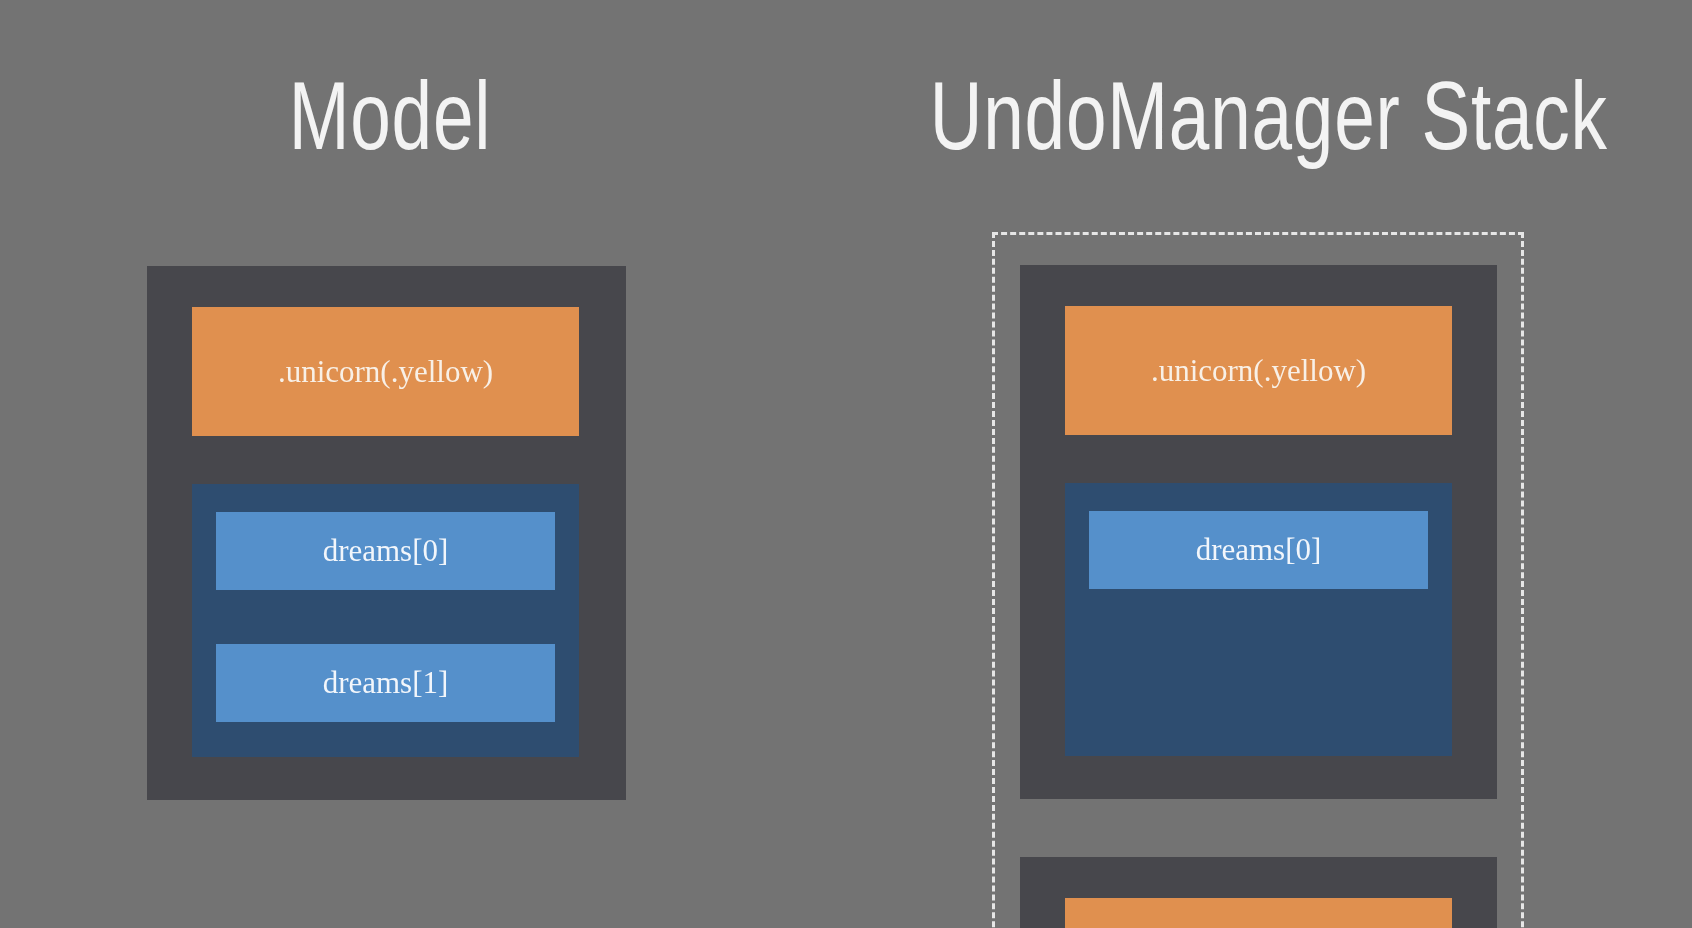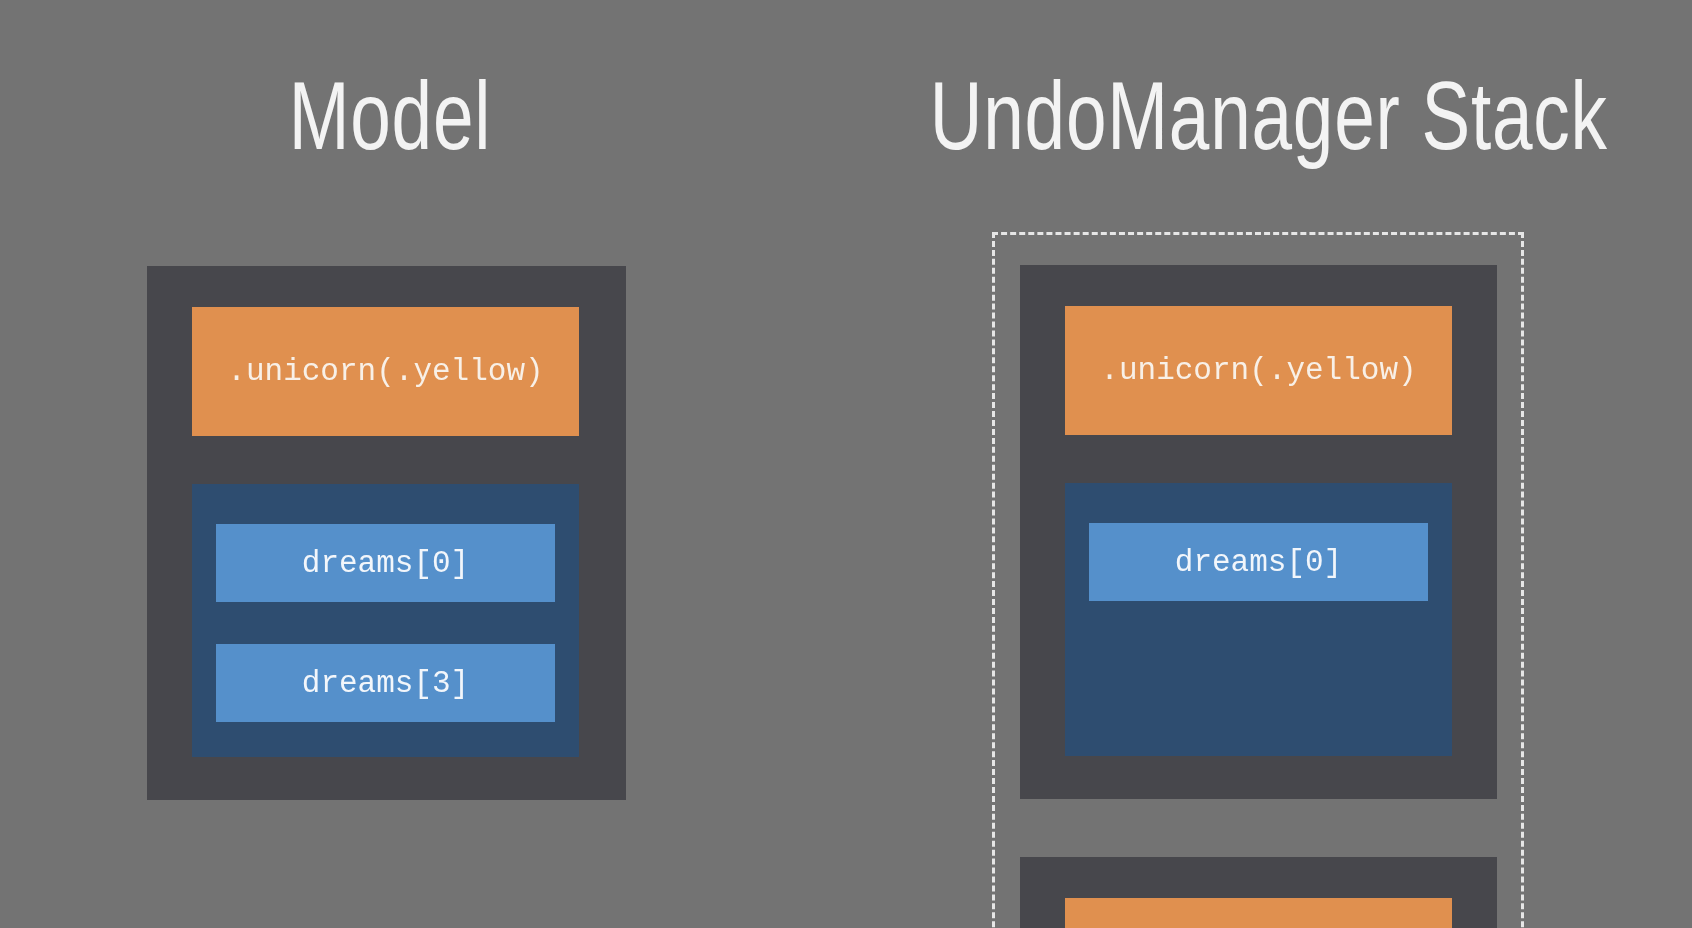--- a/index.html
+++ b/index.html
@@ -63,25 +63,25 @@
   .list-item {
     position: absolute;
     left: 24px;
     width: 339px;
     height: 78px;
     background: #5590cb;
     display: flex;
     align-items: center;
     justify-content: center;
   }
-  .list-item.slot-0 { top: 40px; }
+  .list-item.slot-0 { top: 28px; }
   .list-item.slot-1 { top: 160px; }
 
   .code {
-    font-family: Liberation Mono, monospace;
+    font-family: Liberation Serif, serif;
     font-size: 31px;
     color: #f8f0e7;
     white-space: pre;
   }
   .list-item .code { color: #f2f6fb; }
 
   .undo-outline {
     position: absolute;
     left: 992px;
     top: 232px;
@@ -102,21 +102,21 @@
 
   <section class="card card-model">
     <div class="action-box">
       <span class="code">.unicorn(.yellow)</span>
     </div>
     <div class="list-box">
       <div class="list-item slot-0">
         <span class="code">dreams[0]</span>
       </div>
       <div class="list-item slot-1">
-        <span class="code">dreams[3]</span>
+        <span class="code">dreams[1]</span>
       </div>
     </div>
   </section>
 
   <div class="undo-outline"></div>
 
   <section class="card card-undo-1">
     <div class="action-box">
       <span class="code">.unicorn(.yellow)</span>
     </div>

